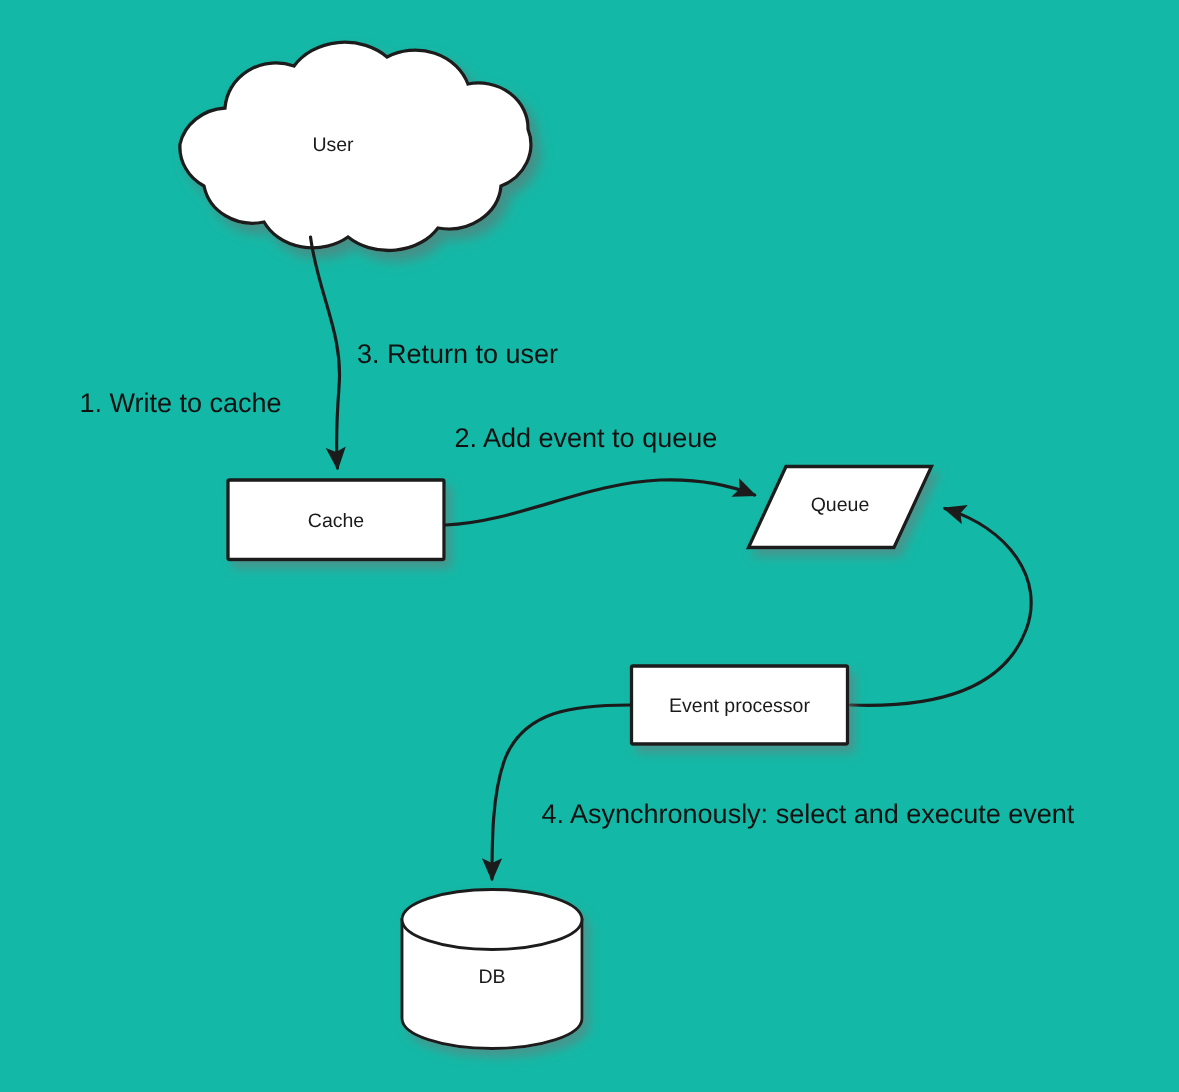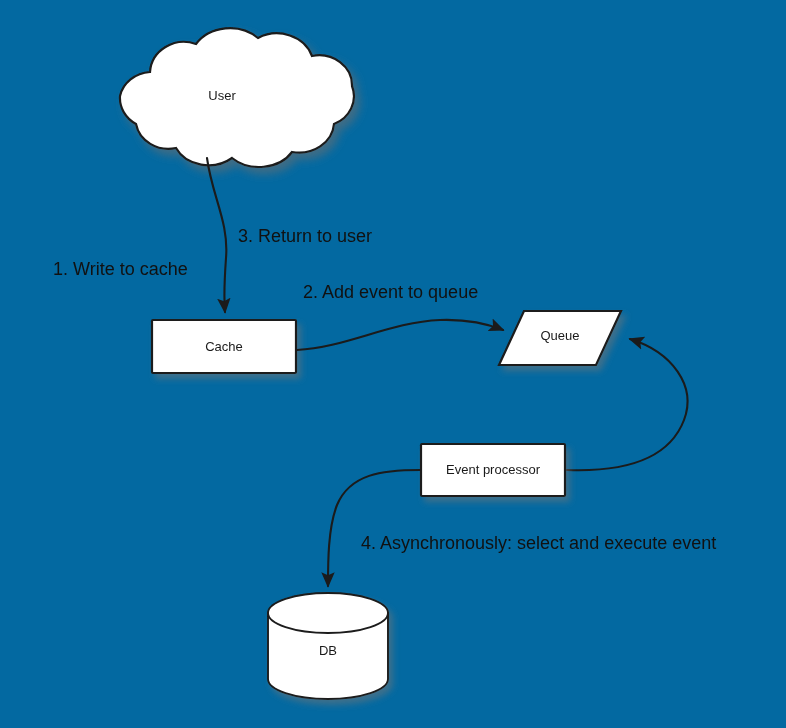--- a/index.html
+++ b/index.html
@@ -8,21 +8,21 @@
     background: #ffffff;
   }
   body {
     font-family: "Liberation Sans", sans-serif;
     -webkit-font-smoothing: antialiased;
   }
   #canvas {
     position: relative;
     width: 786px;
     height: 728px;
-    background: #0369a1;
+    background: #14b8a6;
     overflow: hidden;
   }
   #diagram-svg {
     position: absolute;
     top: 0;
     left: 0;
     width: 786px;
     height: 728px;
   }
   .node-label {

